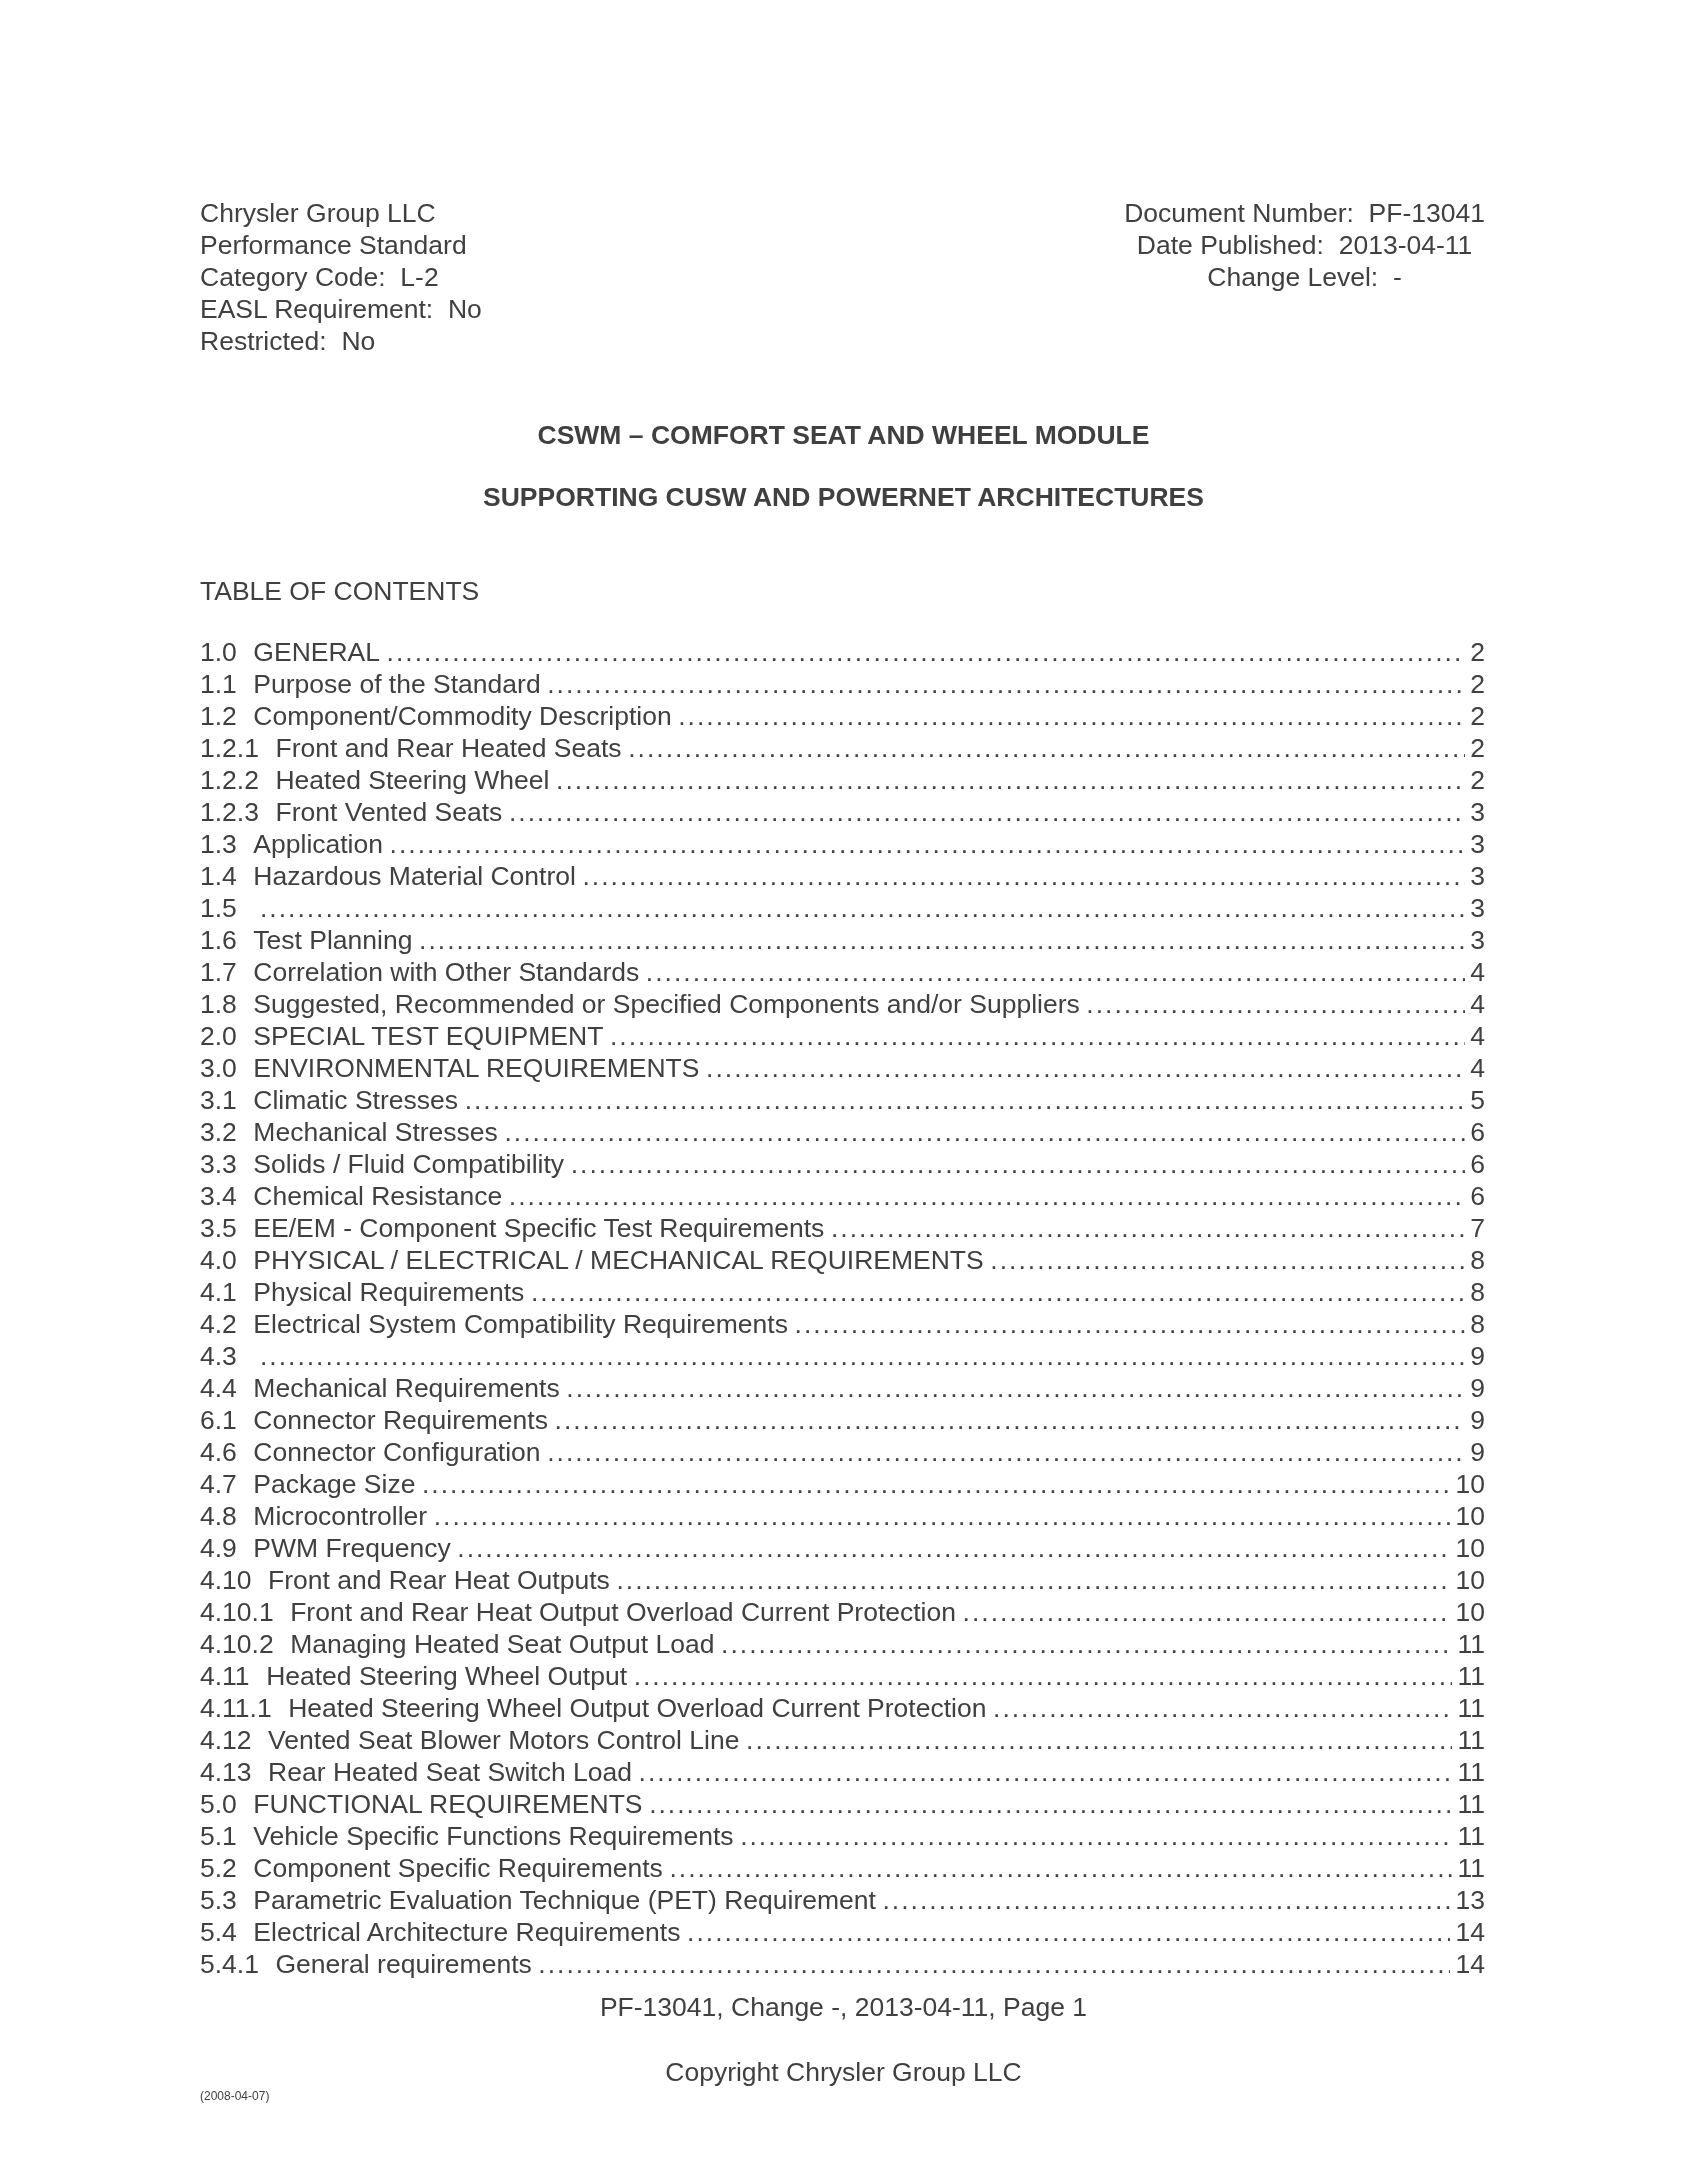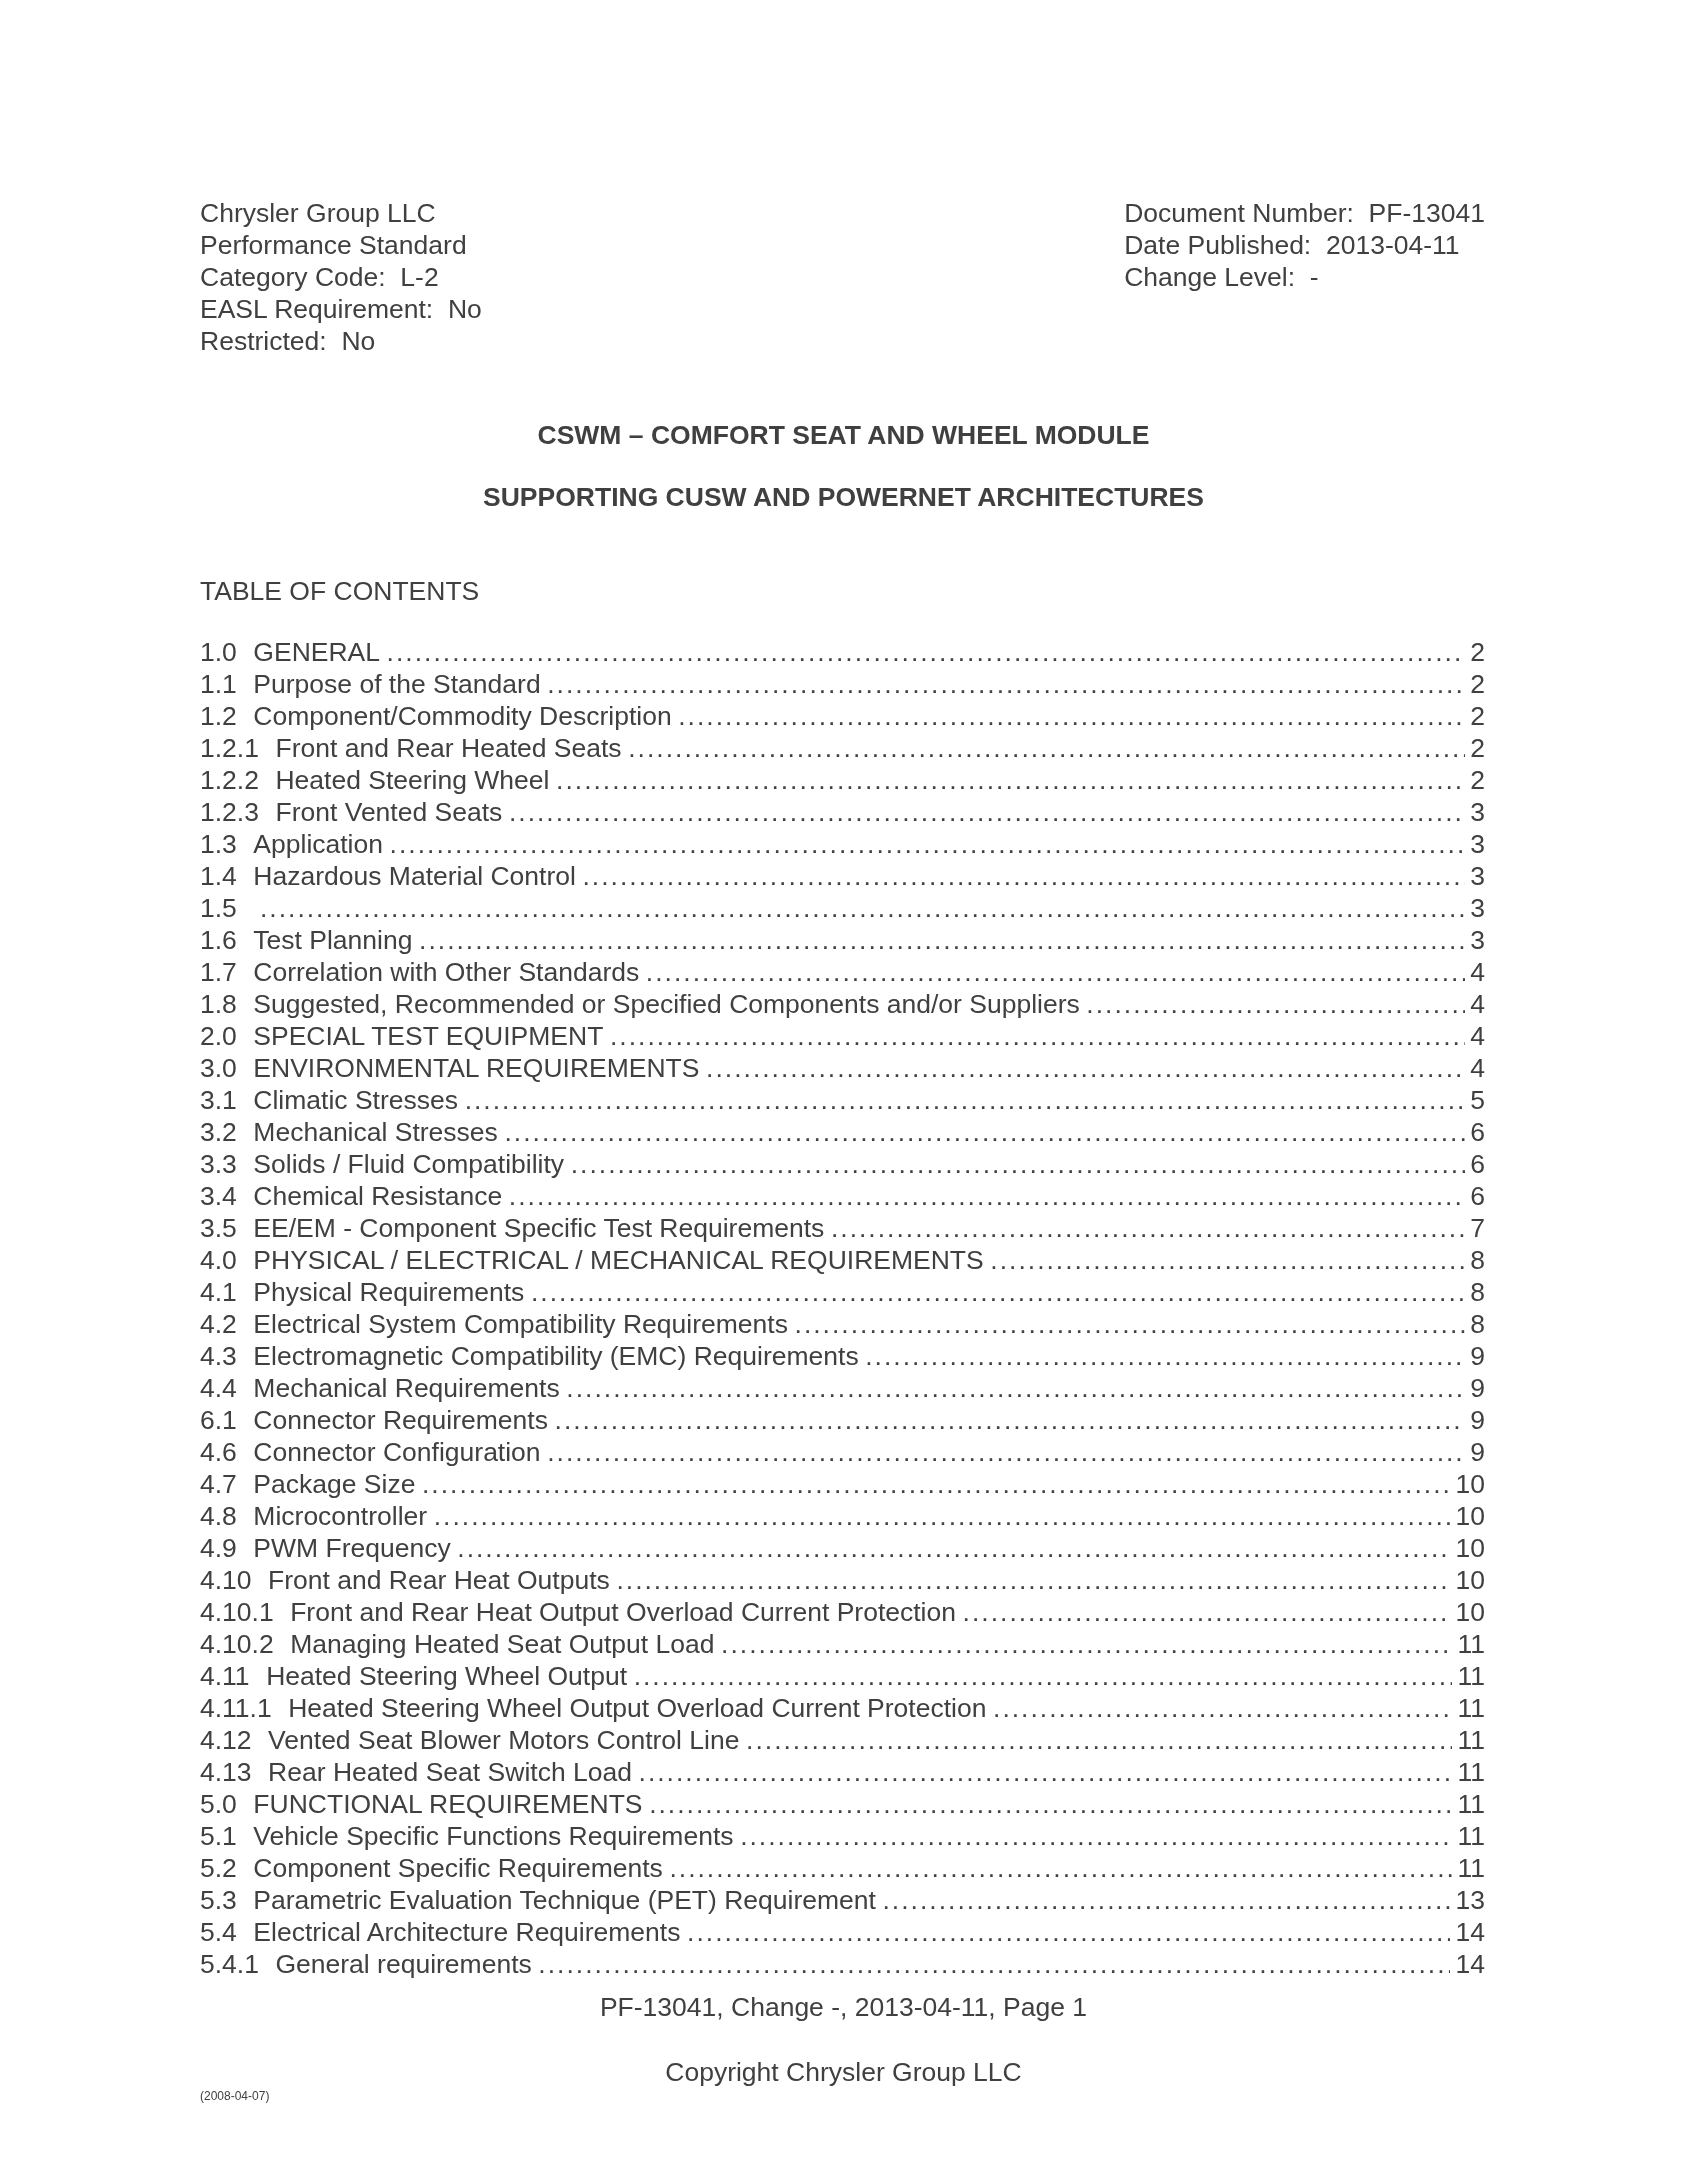--- a/index.html
+++ b/index.html
@@ -18,21 +18,21 @@
   .header {
     position: absolute;
     top: 197px;
     left: 200px;
     width: 1285px;
     display: flex;
     justify-content: space-between;
     align-items: flex-start;
   }
   .header-left div, .header-right div { white-space: pre; }
-  .header-right { text-align: left; }
+  .header-right { text-align: center; }
   .doc-title {
     position: absolute;
     left: 0;
     width: 1687px;
     text-align: center;
     font-weight: bold;
   }
   .title-1 { top: 419px; }
   .title-2 { top: 481px; }
   .toc-heading {
@@ -270,21 +270,20 @@
 
       <div class="toc-row">
         <span class="toc-num">4.2</span>
         <span class="toc-label">Electrical System Compatibility Requirements</span>
         <span class="toc-leader"></span>
         <span class="toc-page">8</span>
       </div>
 
       <div class="toc-row">
         <span class="toc-num">4.3</span>
-        <span class="toc-label">Electromagnetic Compatibility (EMC) Requirements</span>
         <span class="toc-leader"></span>
         <span class="toc-page">9</span>
       </div>
 
       <div class="toc-row">
         <span class="toc-num">4.4</span>
         <span class="toc-label">Mechanical Requirements</span>
         <span class="toc-leader"></span>
         <span class="toc-page">9</span>
       </div>

